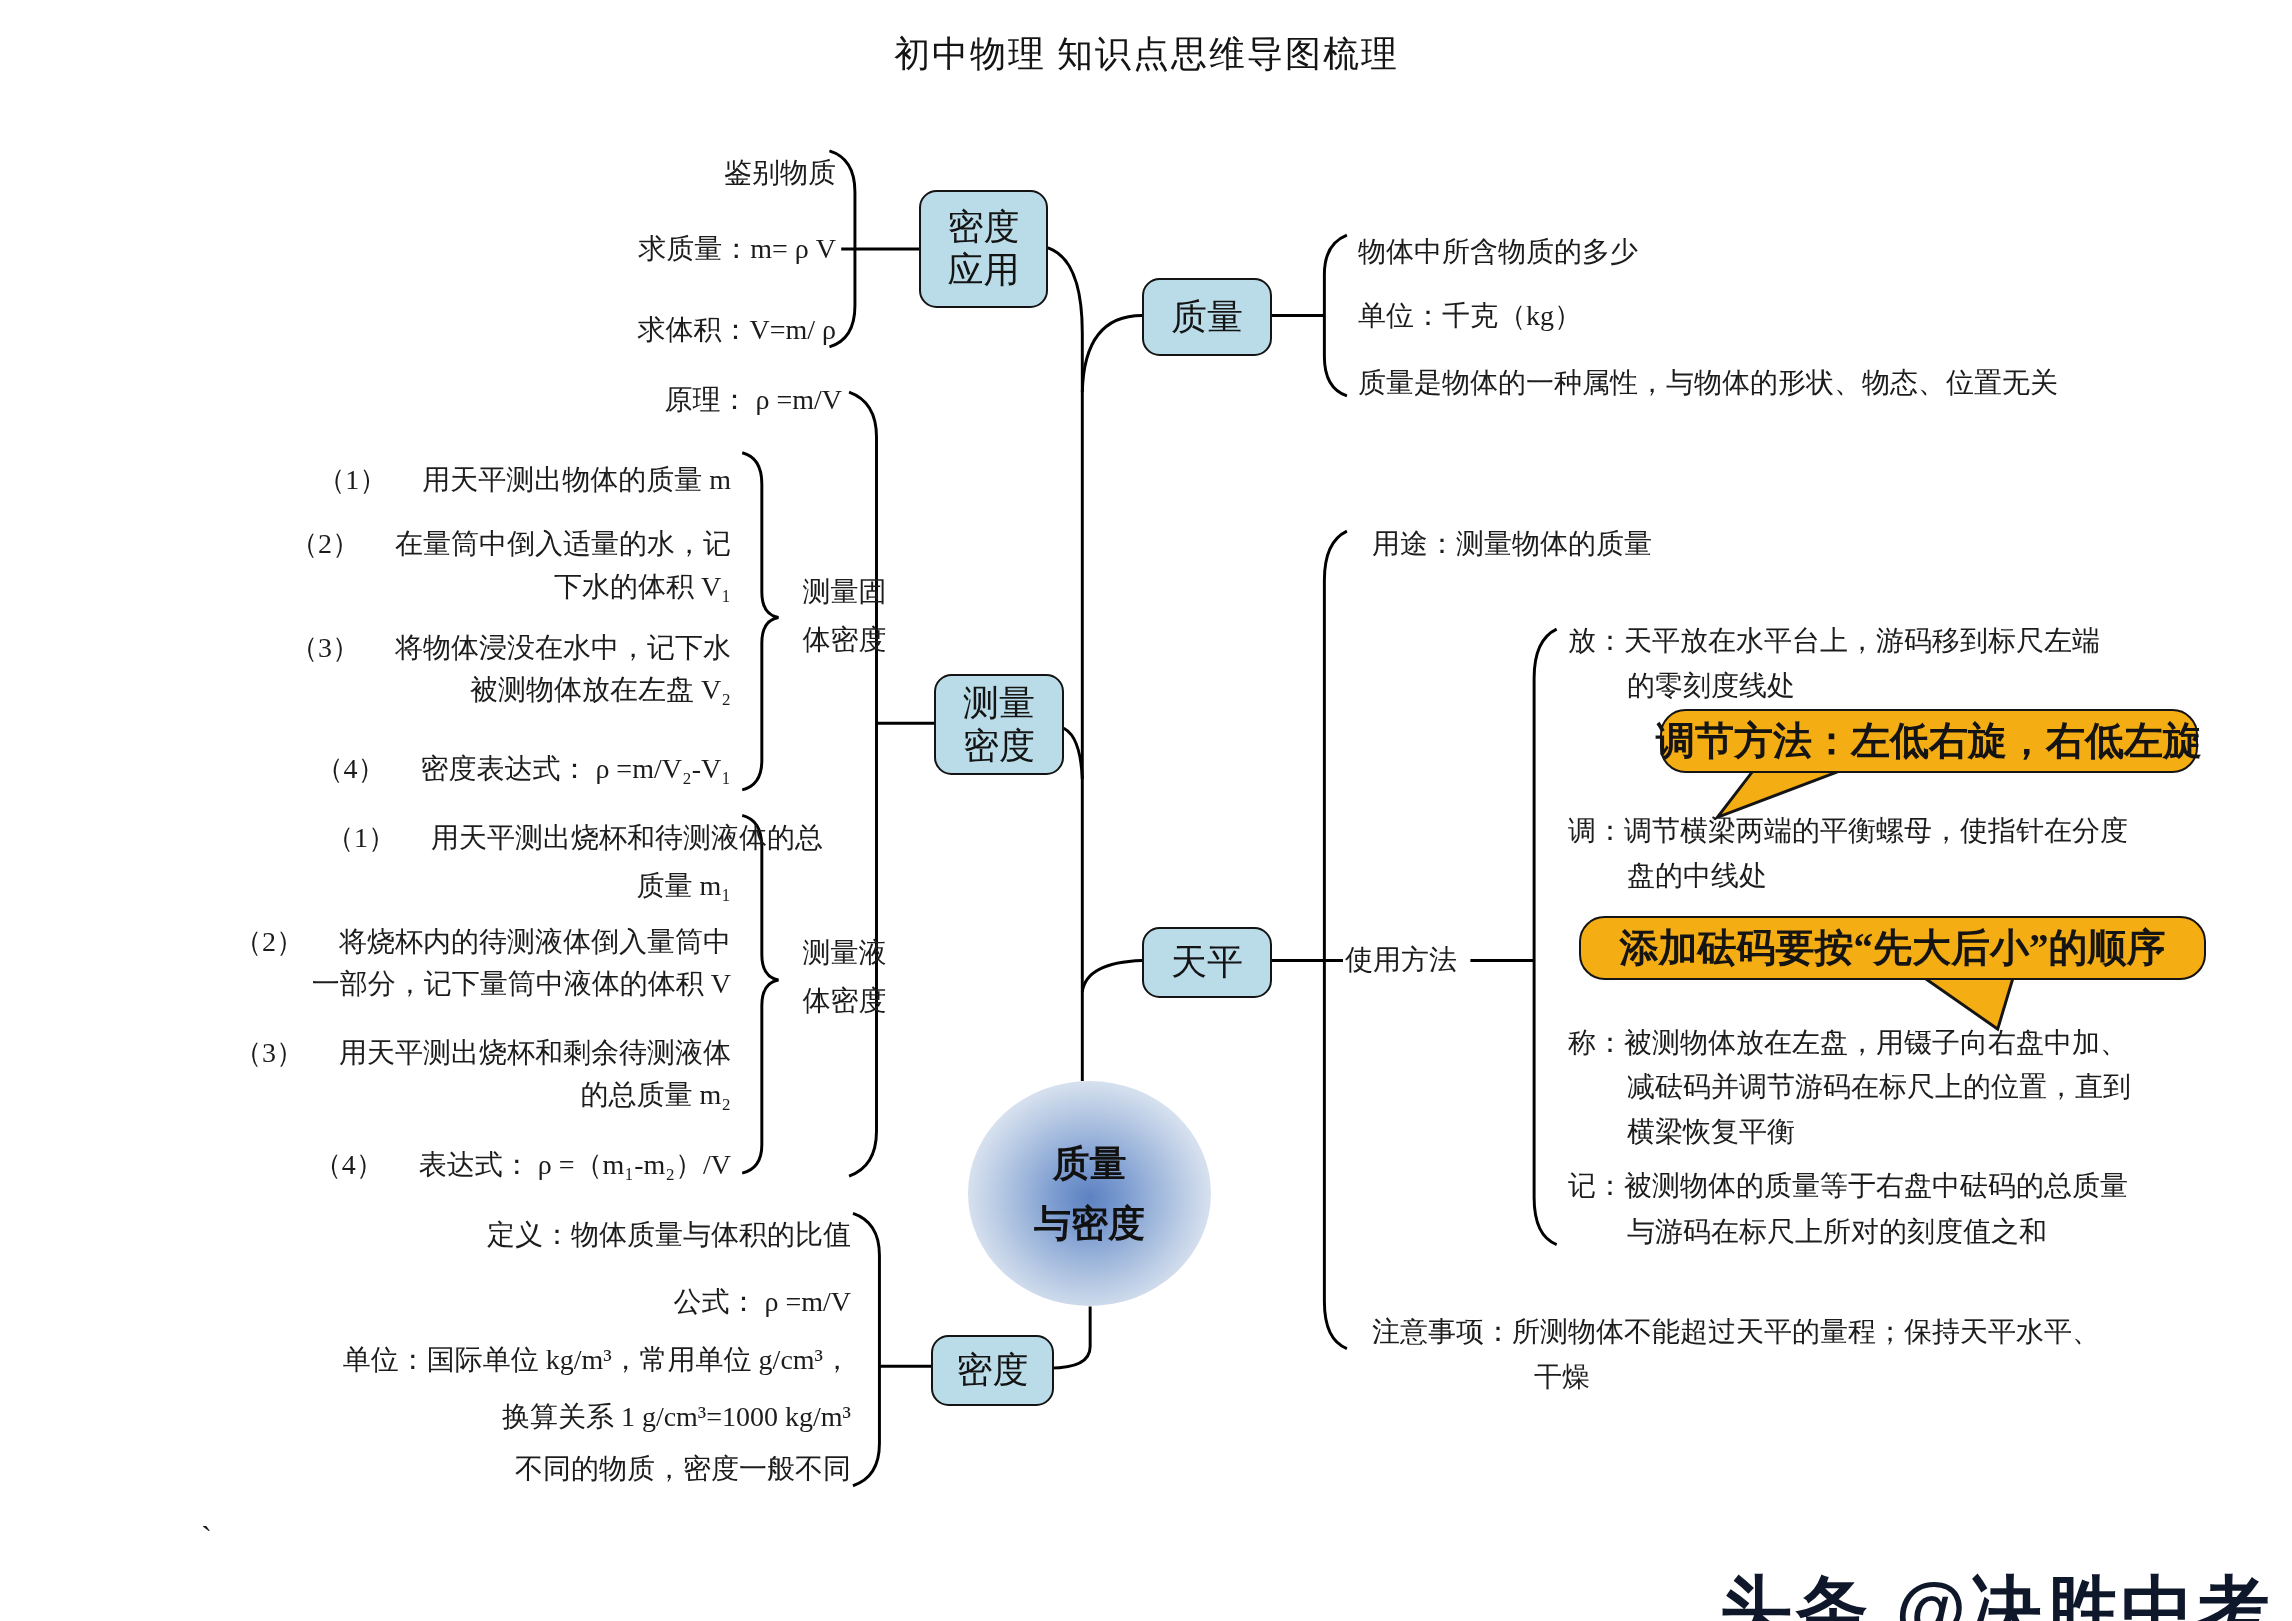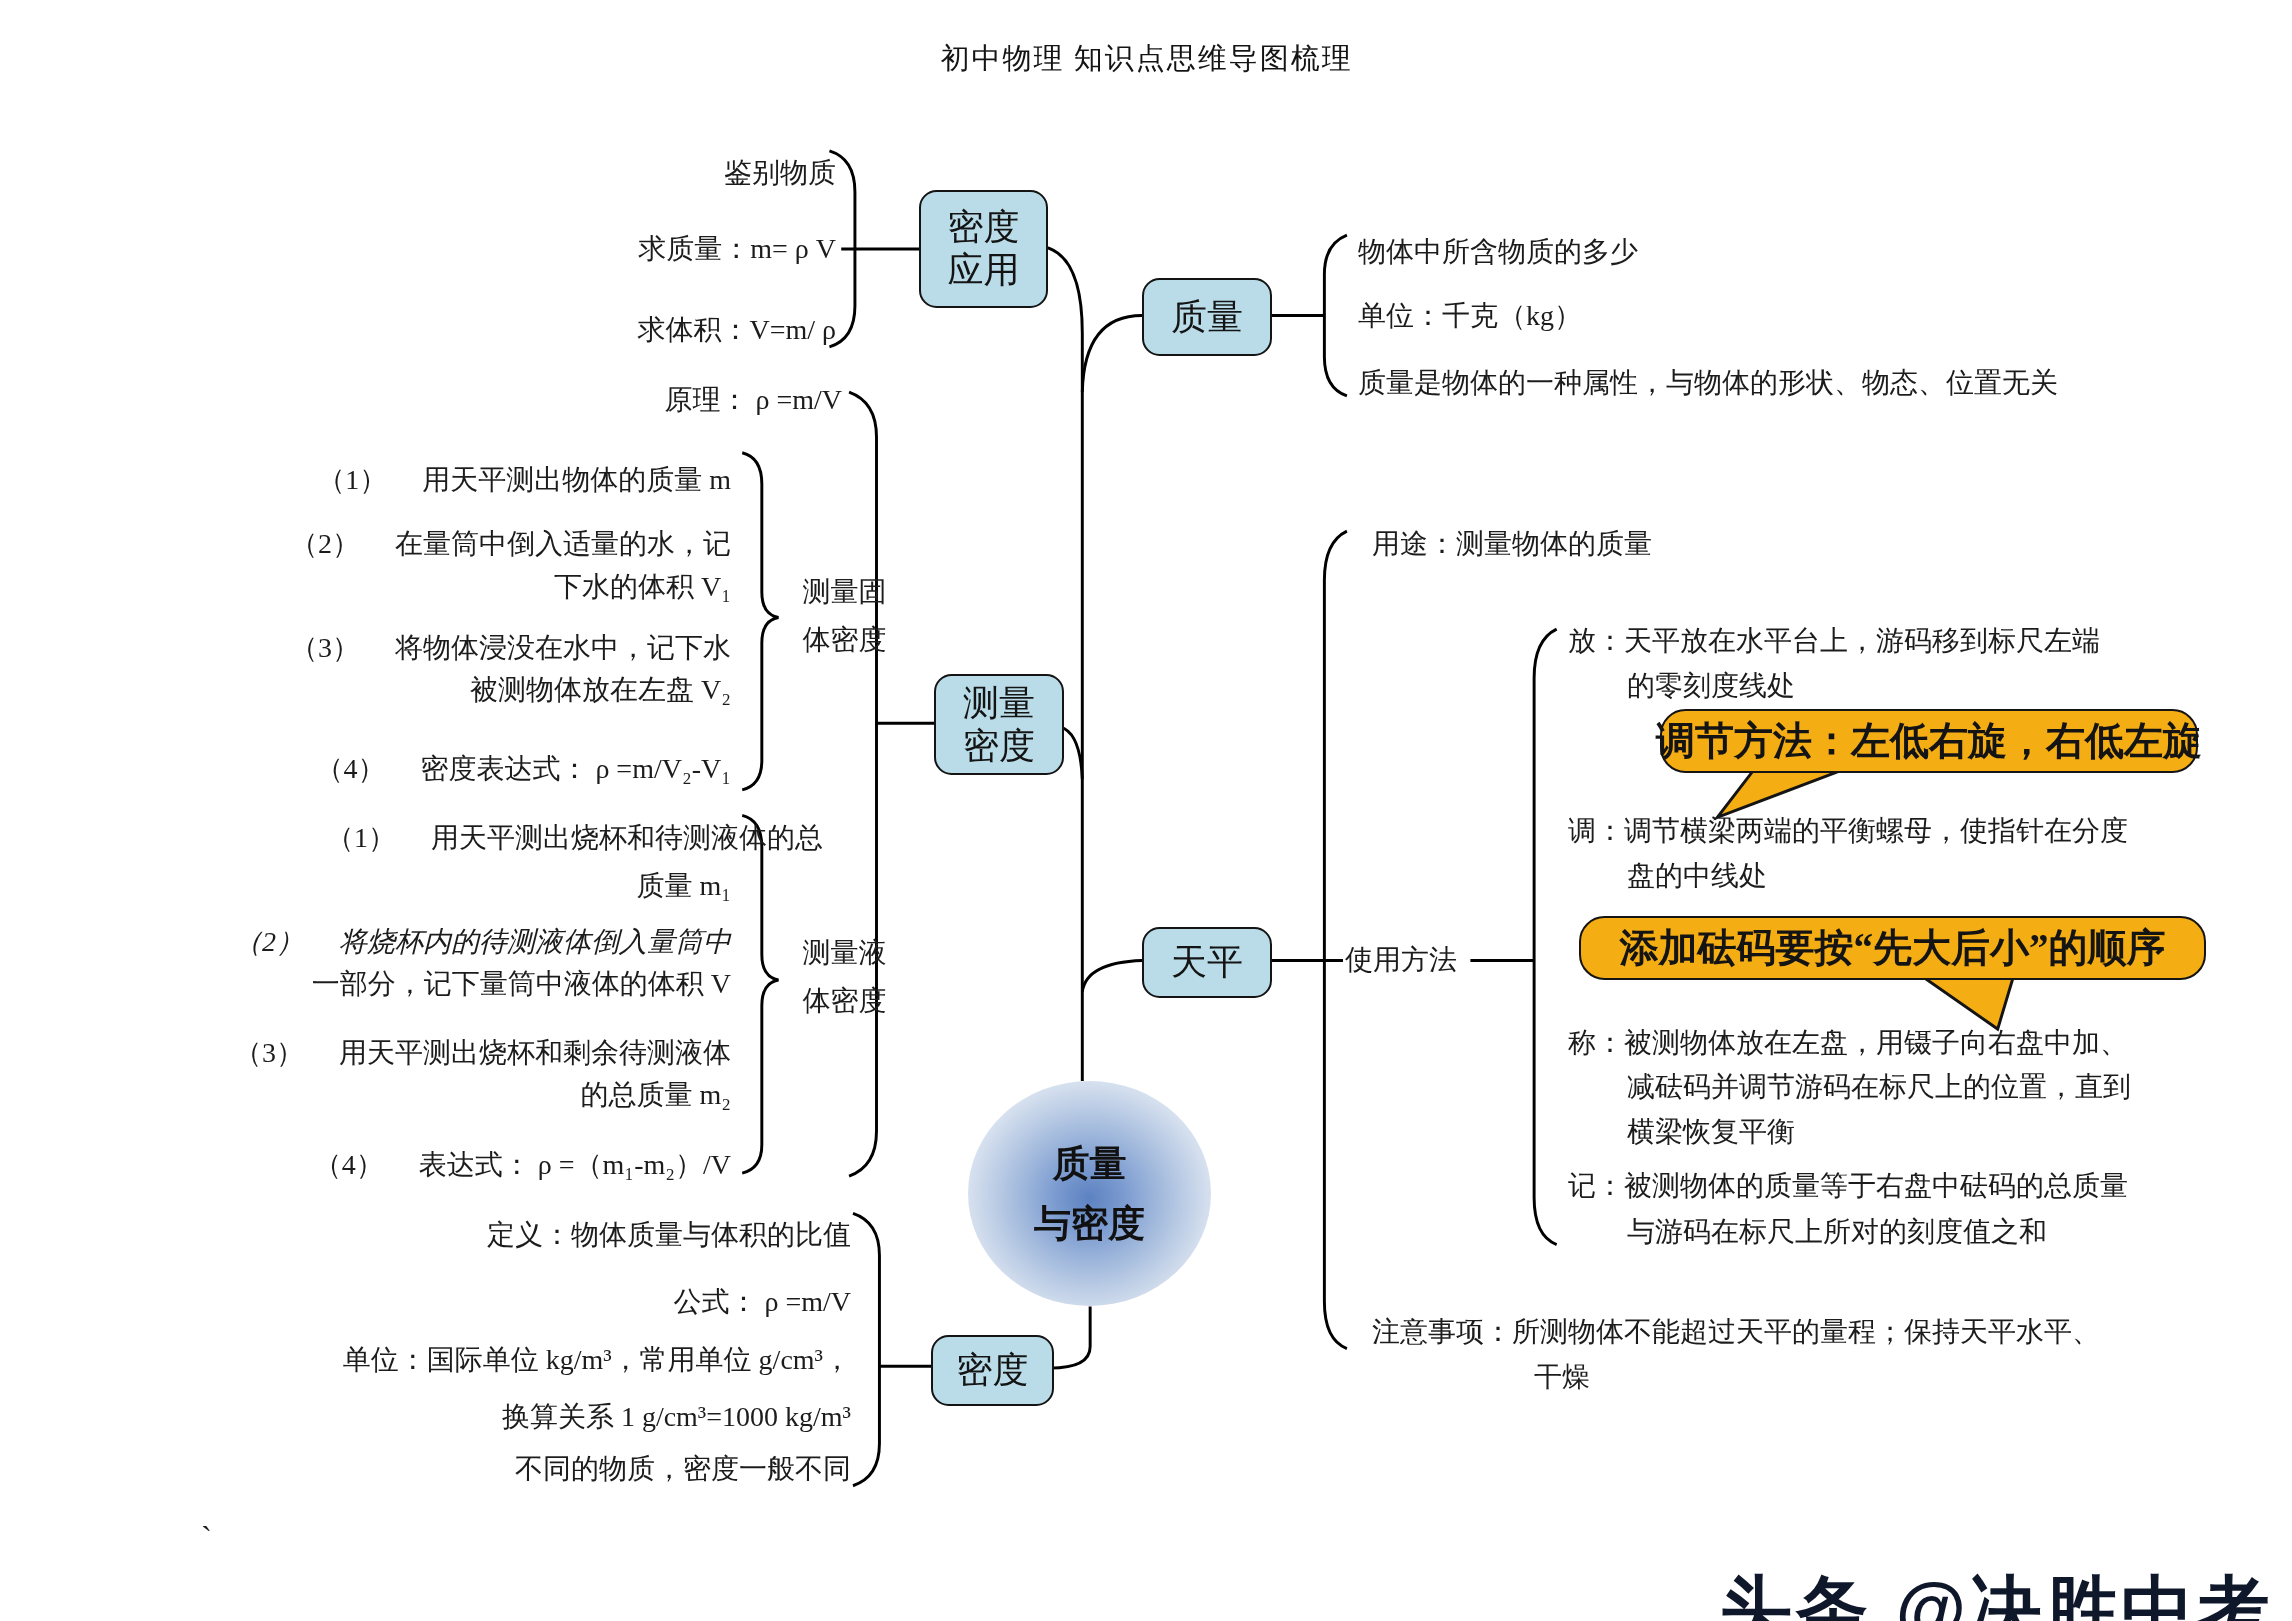--- a/index.html
+++ b/index.html
@@ -1,21 +1,21 @@
 <!DOCTYPE html>
 <html style="--node-fill: #b9dce8; --callout-fill: #f5ad14;"><head>
 <meta charset="utf-8">
 <style>
   html,body{margin:0;padding:0;background:#fff;}
   #canvas{position:relative;width:2293px;height:1621px;background:#fff;overflow:hidden;
           font-family:"Liberation Serif","DejaVu Serif",serif;color:#1c1c1c;}
   #lines{position:absolute;left:0;top:0;z-index:1;}
   .t{position:absolute;z-index:2;white-space:nowrap;font-size:28px;line-height:43px;}
-  .title{position:absolute;left:0;top:39px;width:100%;text-align:center;z-index:2;
-         font-size:29px;letter-spacing:2px;color:#141414;}
+  .title{position:absolute;left:0;top:30px;width:100%;text-align:center;z-index:2;
+         font-size:36px;letter-spacing:2px;color:#141414;}
   .node{position:absolute;z-index:3;display:flex;flex-direction:column;align-items:center;justify-content:center;
         background:var(--node-fill,#b9dce8);border:2.9px solid #141414;border-radius:17.6px;
         font-size:36px;line-height:43px;color:#141414;}
   .grouplabel{position:absolute;z-index:2;width:137px;text-align:center;font-size:28px;line-height:48px;}
   .callout{position:absolute;z-index:3;display:flex;align-items:center;justify-content:center;
            background:var(--callout-fill,#f5ad14);border:2.9px solid #141414;border-radius:25.5px;
            font-size:39px;font-weight:600;color:#141414;white-space:nowrap;}
   .ellipse{position:absolute;left:968px;top:1081px;width:243px;height:225px;z-index:2;border-radius:50%;
            background:radial-gradient(ellipse at 50% 52%, #5d82c1 0%, #7b9bd0 20%, #a4bbdd 42%, #cfdbec 66%, #ebf1f8 84%, rgba(255,255,255,0) 100%);
            display:flex;flex-direction:column;align-items:center;justify-content:center;gap:23.5px;}
@@ -108,21 +108,21 @@
   <div class="t" style="right:1562px;top:626px;">（3）　 将物体浸没在水中，记下水</div>
   <div class="t" style="right:1562px;top:668px;">被测物体放在左盘 V₂</div>
   <div class="t" style="right:1562px;top:747px;">（4）　 密度表达式：  ρ =m/V₂-V₁</div>
   <div class="grouplabel" style="left:776px;top:568px;">
     <div>测量固</div>
     <div>体密度</div>
   </div>
 
   <div class="t" style="right:1470px;top:816px;">（1）　  用天平测出烧杯和待测液体的总</div>
   <div class="t" style="right:1562px;top:864px;">质量 m₁</div>
-  <div class="t" style="right:1562px;top:920px;font-style:italic;">（2）　  将烧杯内的待测液体倒入量筒中</div>
+  <div class="t" style="right:1562px;top:920px;">（2）　  将烧杯内的待测液体倒入量筒中</div>
   <div class="t" style="right:1562px;top:962px;">一部分，记下量筒中液体的体积 V</div>
   <div class="t" style="right:1562px;top:1031px;">（3）　  用天平测出烧杯和剩余待测液体</div>
   <div class="t" style="right:1562px;top:1073px;">的总质量 m₂</div>
   <div class="t" style="right:1562px;top:1143px;">（4）　  表达式：  ρ =（m₁-m₂）/V</div>
   <div class="grouplabel" style="left:776px;top:929px;">
     <div>测量液</div>
     <div>体密度</div>
   </div>
 
   <div class="t" style="right:1442px;top:1213px;">定义：物体质量与体积的比值</div>

